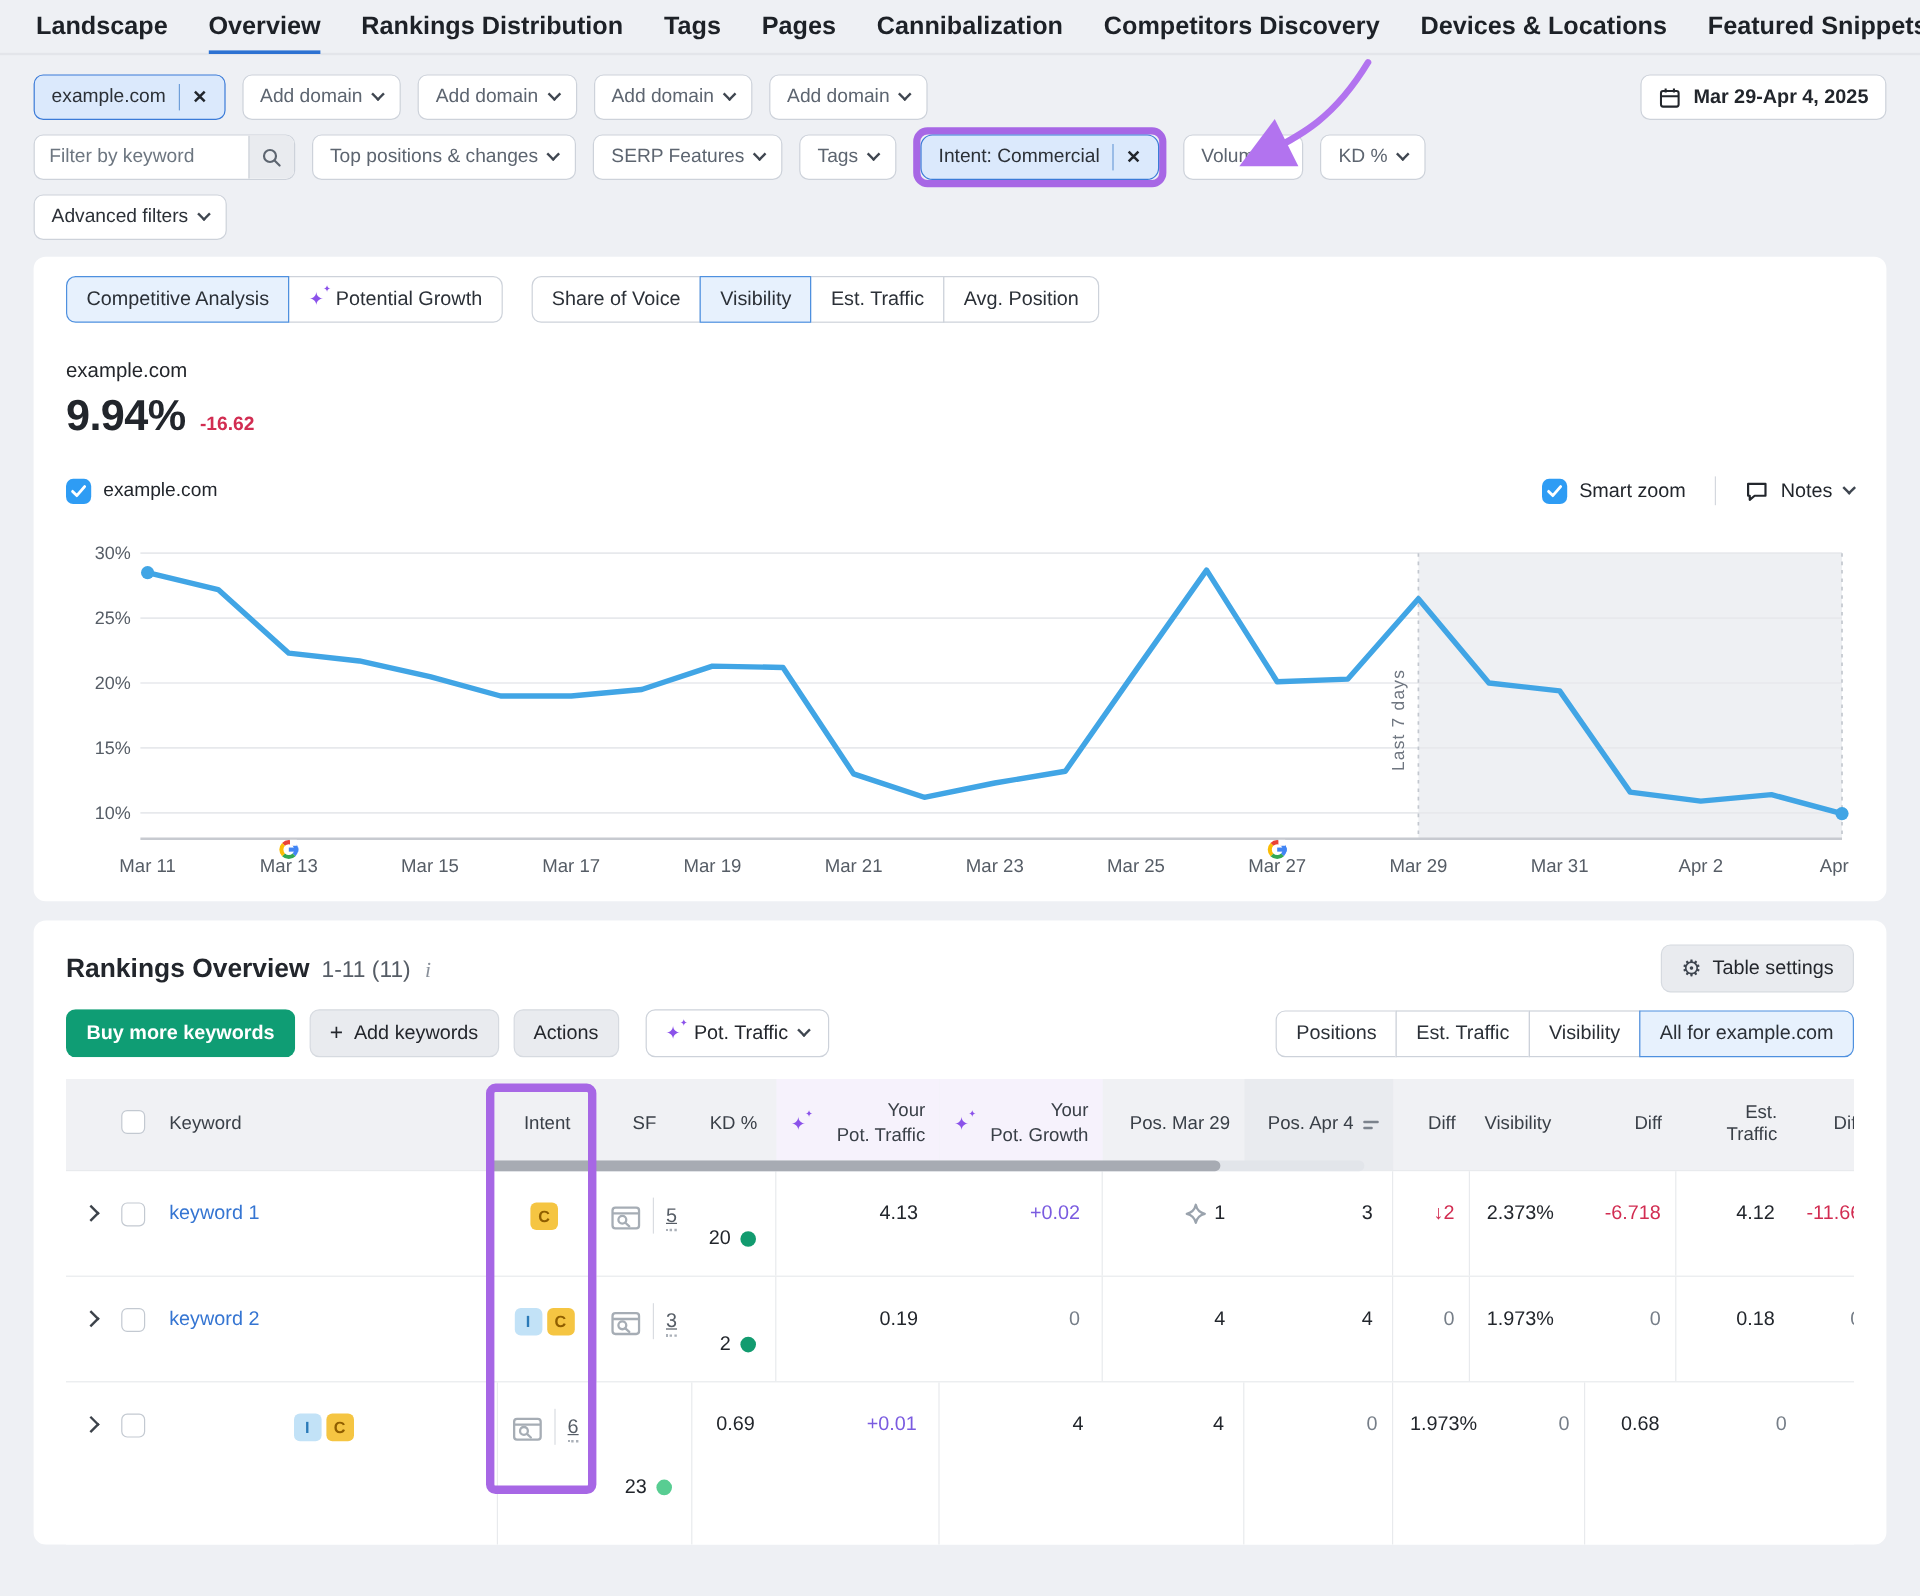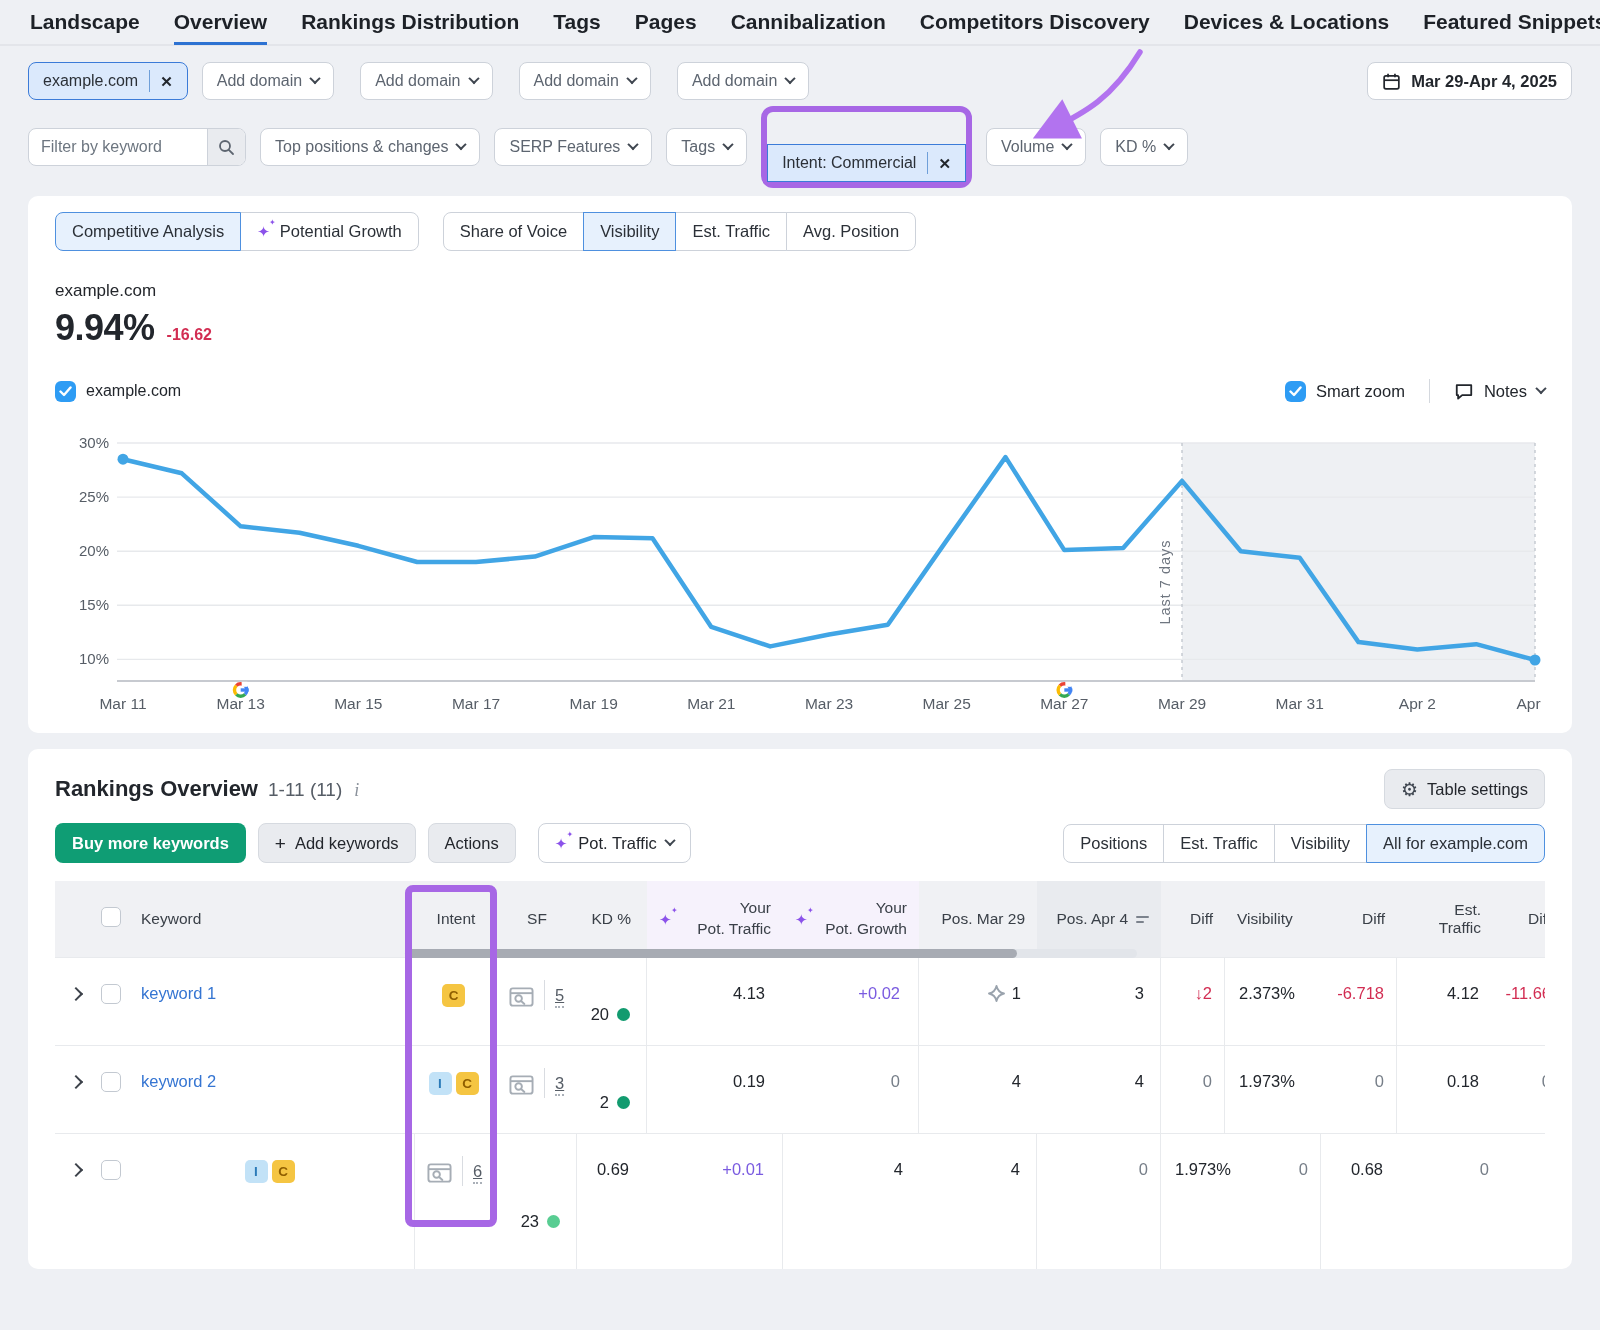--- a/index.html
+++ b/index.html
@@ -127,21 +127,21 @@
   </nav>
 
 <div class="filters">
   <div class="frow">
     <span class="chip chip-selected">
       <span class="lbl-dark">example.com</span>
       <span class="xwrap">
           <span class="xicon">✕</span>
         </span>
     </span>
-    <span id="addDomains" style="display:inline-flex;gap:26px;text-align:center;">
+    <span id="addDomains" style="display:inline-flex;gap:14px;text-align:center;">
         <span class="chip">
           <span>Add domain</span>
           <span class="chev"></span>
         </span>
         <span class="chip">
           <span>Add domain</span>
           <span class="chev"></span>
         </span>
         <span class="chip">
           <span>Add domain</span>
@@ -169,33 +169,39 @@
     </span>
     <span class="chip">
       <span>SERP Features</span>
         <span class="chev"></span>
     </span>
     <span class="chip">
       <span>Tags</span>
         <span class="chev"></span>
     </span>
     <span class="intent-ring">
-      <span class="chip chip-selected" style="border-radius:0;margin-top:32px;">
+      <span class="chip chip-selected" style="border-radius:10px;">
         <span class="lbl-dark">Intent: Commercial</span>
         <span class="xwrap">
             <span class="xicon">✕</span>
           </span>
       </span>
     </span>
     <span class="chip">
       <span>Volume</span>
         <span class="chev"></span>
     </span>
     <span class="chip">
       <span>KD %</span>
+        <span class="chev"></span>
+    </span>
+  </div>
+  <div class="frow">
+    <span class="chip">
+      <span class="lbl-dark">Advanced filters</span>
         <span class="chev"></span>
     </span>
   </div>
 
   <button class="date-btn">
     <svg width="19" height="19" viewBox="0 0 22 22">
         <rect x="2.5" y="4.5" width="17" height="15" rx="2" fill="none" stroke="#22262c" stroke-width="2"></rect>
         <line x1="2.5" y1="9.5" x2="19.5" y2="9.5" stroke="#22262c" stroke-width="2"></line>
         <line x1="7" y1="2" x2="7" y2="6" stroke="#22262c" stroke-width="2"></line>
         <line x1="15" y1="2" x2="15" y2="6" stroke="#22262c" stroke-width="2"></line>

